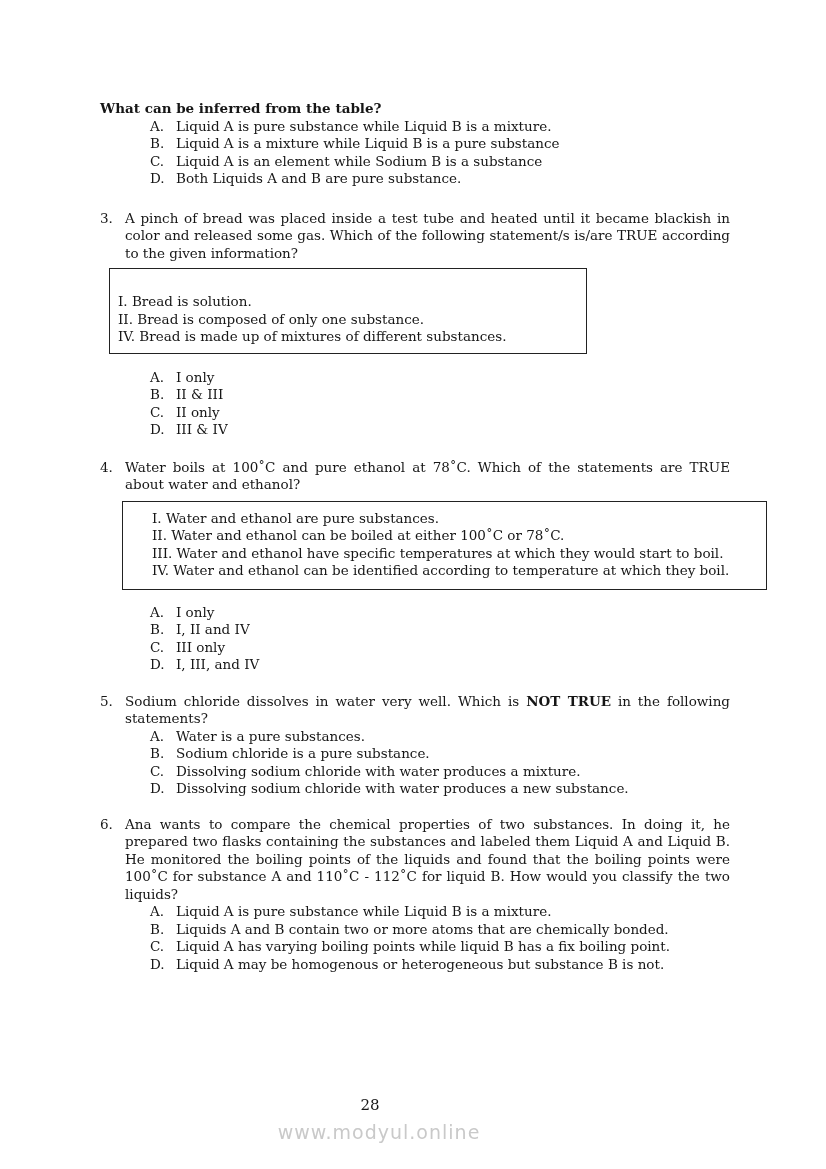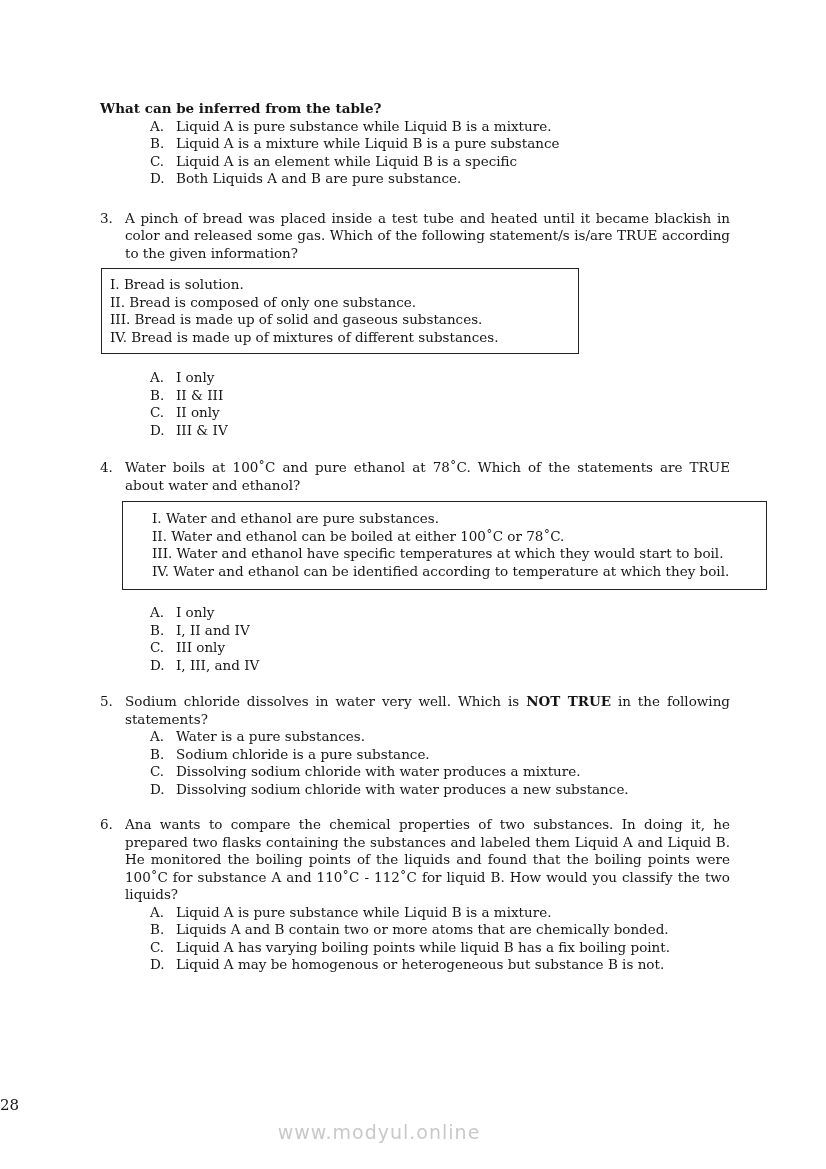--- a/index.html
+++ b/index.html
@@ -23,38 +23,38 @@
   .question{ display:flex; }
   .q-num{ flex:none; width:25px; }
   .q-body{ flex:1; text-align:justify; }
   .q-body .bold{ font-weight:bold; }
   .stmt-box{
     box-sizing:border-box;
     border:1px solid #222222;
     background:#ffffff;
   }
   .box-q3{
-    margin-left:1px; margin-top:6px;
+    margin-left:9px; margin-top:6px;
     width:478px;
-    padding:7px 6px 7px 8px;
+    padding:24px 6px 7px 8px;
   }
   .box-q4{
     margin-left:22px; margin-top:7px;
     width:645px;
     padding:8px 12px 9px 29px;
   }
   .mt-q3{ margin-top:22px; }
   .mt-opts-q3{ margin-top:15px; }
   .mt-q4{ margin-top:20px; }
   .mt-opts-q4{ margin-top:14px; }
   .mt-q5{ margin-top:19px; }
   .mt-q6{ margin-top:18px; }
   .page-number{
     position:absolute; left:0; top:1096px; width:740px;
-    font-size:15px; color:#161616;
+    text-align:center; font-size:15px; color:#161616;
   }
   .watermark{
     position:absolute; left:0; top:1121px; width:758px;
     text-align:center;
     font-family:"DejaVu Sans", sans-serif;
     font-size:19px; letter-spacing:1px;
     color:#c9c9c9;
   }
 </style>
 </head>
@@ -67,36 +67,35 @@
     <div class="opt">
       <span class="opt-letter">A.</span>
       <span class="opt-text">Liquid A is pure substance while Liquid B is a mixture.</span>
     </div>
     <div class="opt">
       <span class="opt-letter">B.</span>
       <span class="opt-text">Liquid A is a mixture while Liquid B is a pure substance</span>
     </div>
     <div class="opt">
       <span class="opt-letter">C.</span>
-      <span class="opt-text">Liquid A is an element while Liquid B is a specific</span>
+      <span class="opt-text">Liquid A is an element while Sodium B is a substance</span>
     </div>
     <div class="opt">
       <span class="opt-letter">D.</span>
       <span class="opt-text">Both Liquids A and B are pure substance.</span>
     </div>
   </div>
 
   <div class="question mt-q3">
     <span class="q-num">3.</span>
     <span class="q-body">A pinch of bread was placed inside a test tube and heated until it became blackish in color and released some gas. Which of the following statement/s is/are TRUE according to the given information?</span>
   </div>
   <div class="stmt-box box-q3">
     <div class="stmt">I. Bread is solution.</div>
     <div class="stmt">II. Bread is composed of only one substance.</div>
-    <div class="stmt">III. Bread is made up of solid and gaseous substances.</div>
     <div class="stmt">IV. Bread is made up of mixtures of different substances.</div>
   </div>
   <div class="opts mt-opts-q3">
     <div class="opt">
       <span class="opt-letter">A.</span>
       <span class="opt-text">I only</span>
     </div>
     <div class="opt">
       <span class="opt-letter">B.</span>
       <span class="opt-text">II &amp; III</span>

